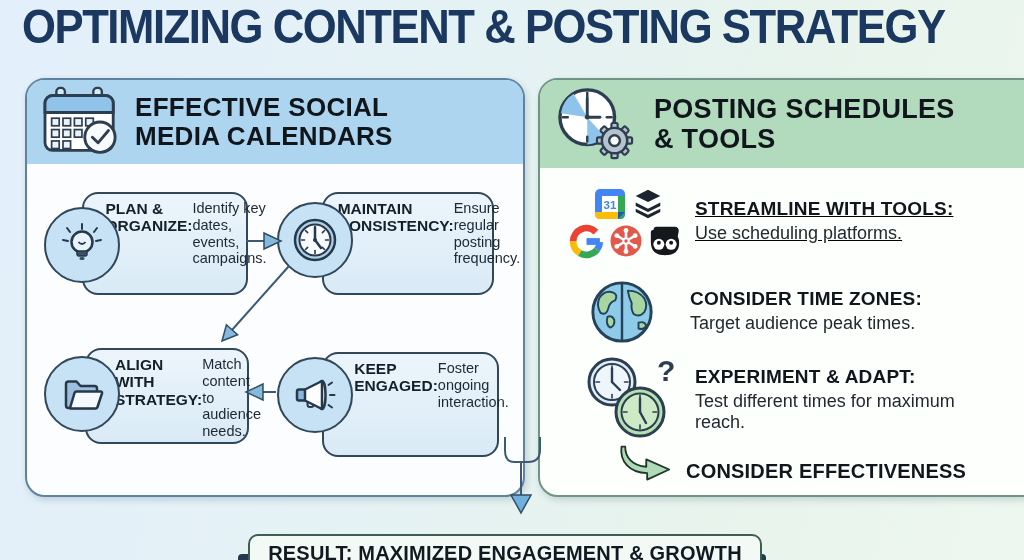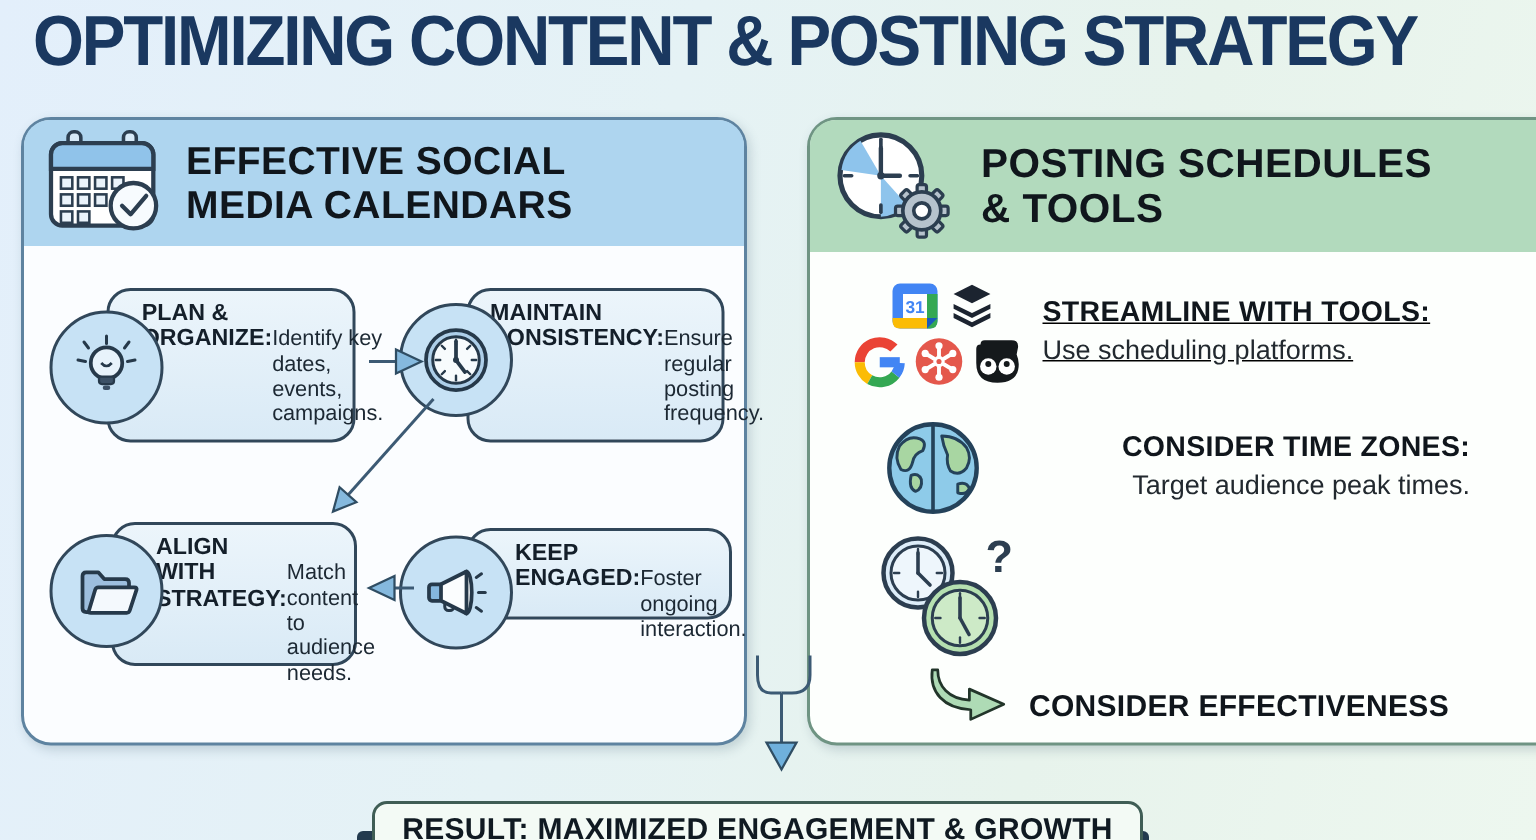--- a/index.html
+++ b/index.html
@@ -8,60 +8,60 @@
     background:linear-gradient(105deg,#e3effb 0%,#e5f2f5 40%,#e7f3ec 70%,#edf7ef 100%);
     font-family:"Liberation Sans",sans-serif;
   }
   .title {
     position:absolute; left:22px; top:0px; margin:0;
     font-size:45px; font-weight:bold; color:#1a3860;
     letter-spacing:-1.5px; white-space:nowrap;
     transform:scaleX(0.97) scaleY(1.05); transform-origin:left top;
   }
   .panel { position:absolute; top:78px; height:415px; border-radius:20px; box-shadow:2px 3px 7px rgba(60,90,110,.22); }
-  .panel.left  { left:14px;  width:480px; background:#fbfdff; border:2px solid #5e83a0; }
+  .panel.left  { left:25px;  width:480px; background:#fbfdff; border:2px solid #5e83a0;padding-left:16px; }
   .panel.right { left:538px; width:474px; background:#fdfffd; border:2px solid #6f9483;padding-left:48px; }
   .panel-header {
     position:absolute; top:0; left:0; right:0; box-sizing:border-box;
     display:flex; align-items:center; gap:14px; padding:6px 8px 6px 14px;
     border-radius:17px 17px 0 0;
   }
   .left  .panel-header { height:84px; background:#aed5ef; }
   .right .panel-header { height:88px; background:#b2dabd; }
   .panel-title { font-size:26px; font-weight:bold; color:#10161c; line-height:1.12; letter-spacing:.3px; white-space:pre-line; }
   .right .panel-title { font-size:27px; }
 
   .flow-box {
     position:absolute; box-sizing:border-box;
     border:2px solid #31475a; border-radius:16px;
     background:linear-gradient(180deg,#ecf5fb,#d9eaf6);
     display:flex; flex-direction:row; justify-content:center;
     padding:6px 6px 6px 48px;
   }
   .box-title { font-size:15.5px; font-weight:bold; color:#141f2a; line-height:1.12; }
-  .box-desc  { font-size:14.5px; color:#1c2833; line-height:1.16; margin-top:18px; }
+  .box-desc  { font-size:14.5px; color:#1c2833; line-height:1.16; margin-top:0; }
   .icon-circle {
     position:absolute; width:76px; height:76px; box-sizing:border-box;
     border-radius:50%; background:#c7e2f5; border:2.5px solid #31475a;
     display:flex; align-items:center; justify-content:center; z-index:2;
   }
   #box1{left:55px;top:112px;width:166px;height:103px;}  #circ1{left:17px;top:127px;}
   #box2{left:295px;top:112px;width:172px;height:103px;} #circ2{left:250px;top:122px;}
   #box3{left:58px;top:268px;width:164px;height:96px;}   #circ3{left:17px;top:276px;}
-  #box4{left:295px;top:272px;width:177px;height:61px;}  #circ4{left:250px;top:277px;}
+  #box4{left:295px;top:272px;width:177px;height:105px;}  #circ4{left:250px;top:277px;}
 
   .r-icon { position:absolute; }
   .r-text { position:absolute; width:300px; }
   .r-title { font-size:19px; font-weight:bold; color:#10161c; letter-spacing:.2px; line-height:1.15; }
   .r-desc  { font-size:18px; color:#22292f; margin-top:3px; line-height:1.15; }
   #tool-gcal {left:52px; top:106px;} #tool-buffer {left:91px; top:107px;}
   #tool-google {left:28px; top:143px;} #tool-hubspot {left:68px; top:143px;} #tool-hoot {left:108px; top:144px;}
   #rtext1 {left:155px; top:118px;text-decoration:underline;}
   #globe  {left:48px;  top:198px;}
-  #rtext2 {left:140px; top:208px;text-align:right;}
+  #rtext2 {left:150px; top:208px;}
   #clocks {left:42px;  top:274px;}
   #rtext3 {left:155px; top:286px; width:260px;}
   #swoosh {left:76px;  top:362px;}
   #footer-label {position:absolute; left:146px; top:380px; font-size:20px; font-weight:bold; color:#10161c; letter-spacing:.2px;}
 
   .overlay { position:absolute; left:0; top:0; width:1024px; height:560px; pointer-events:none; z-index:3; }
 
   .result-box {
     position:absolute; left:248px; top:512px; width:514px; height:38px; box-sizing:border-box;
     border:2px solid #3f5d55; border-radius:10px; background:#f3faf5;
@@ -315,20 +315,24 @@
           <line x1="58" y1="41.5" x2="58" y2="45"></line>
             <line x1="58" y1="71" x2="58" y2="74.5"></line>
           <line x1="41.5" y1="58" x2="45" y2="58"></line>
             <line x1="71" y1="58" x2="74.5" y2="58"></line>
         </g>
         <g stroke="#2c3e50" stroke-width="2.4" stroke-linecap="round">
           <line x1="58" y1="58" x2="58" y2="44.5"></line>
             <line x1="58" y1="58" x2="64" y2="69"></line>
         </g>
       </svg>
+    </div>
+    <div class="r-text" id="rtext3">
+      <div class="r-title">EXPERIMENT &amp; ADAPT:</div>
+      <div class="r-desc">Test different times for maximum reach.</div>
     </div>
 
     <div class="r-icon" id="swoosh">
       <svg width="66" height="44" viewBox="0 0 72 46">
         <path d="M6,4 C4,20 14,32 34,33 L34,40 L58,29 L33,18 L33,26 C18,25 10,16 10,4 Z" fill="#aedbb5" stroke="#22352a" stroke-width="2" stroke-linejoin="round"></path>
       </svg>
     </div>
     <div id="footer-label">CONSIDER EFFECTIVENESS</div>
   </section>
 

